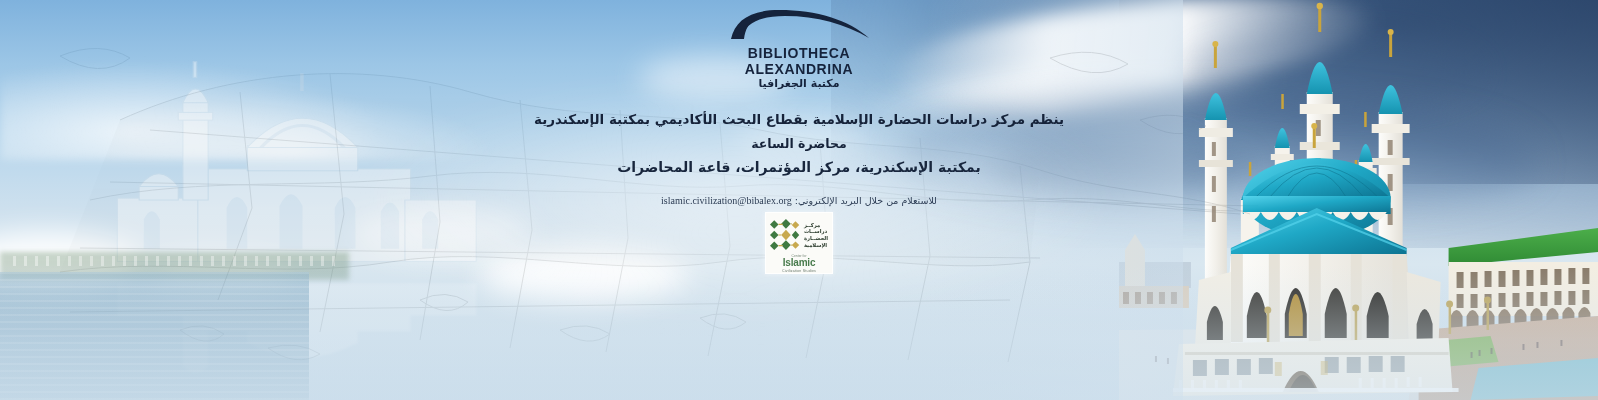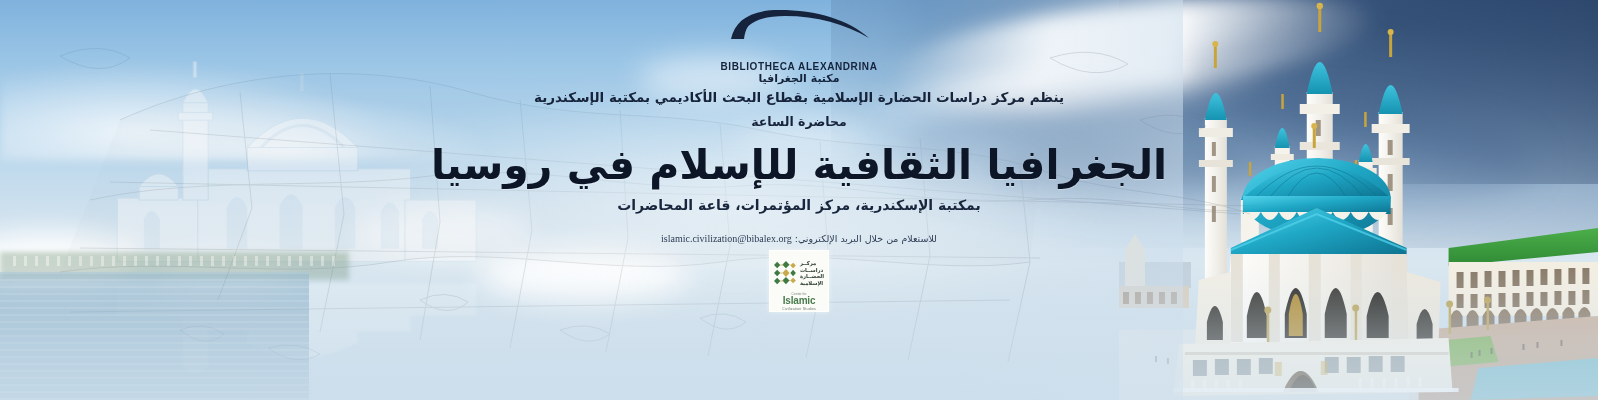--- a/index.html
+++ b/index.html
@@ -167,31 +167,31 @@
     display:flex; flex-direction:column; align-items:center;
     direction:rtl;
   }
 
   
   .ba-logo{ margin-top:8px; width:210px; text-align:center; }
   .ba-logo .swoosh{ display:block; height:36px; }
   .ba-logo .swoosh svg{ width:148px; height:36px; display:block; margin:0 auto; }
   .ba-en{
     font-family:"Liberation Sans", sans-serif;
-    font-size:10px; letter-spacing:.6px; font-weight:700;
-    color:#15233c; direction:ltr; margin-top:17px;
+    font-size:14px; letter-spacing:.6px; font-weight:700;
+    color:#15233c; direction:ltr; margin-top:1px;
   }
   .ba-ar{
     font-family:"DejaVu Sans", sans-serif;
     font-size:11px; font-weight:700; color:#15233c; margin-top:1px;
     line-height:1.1;
   }
 
   .org-line{
-    margin-top:4px;
+    margin-top:21px;
     font-family:"DejaVu Sans", sans-serif;
     font-size:13.5px; font-weight:700;
     color:#16233a;
     text-align:center;
     letter-spacing:.1px;
   }
   .sub-line{
     margin-top:9px;
     font-family:"DejaVu Sans", sans-serif;
     font-size:12.5px; font-weight:700;
@@ -232,21 +232,21 @@
   }
   .contact .mail{
     font-family:"Liberation Serif", serif;
     direction:ltr; display:inline-block;
     font-size:10px;
   }
 
   
   .ics{
     margin-top:6px;
-    width:60px; height:62px;
+    width:68px; height:62px;
     background:#fbfbf8;
     border:1px solid rgba(255,255,255,.85);
     display:flex; flex-direction:column;
     padding:4px 4px 2px 4px;
     box-shadow:0 0 5px rgba(255,255,255,.5);
   }
   .ics-top{ display:flex; flex-direction:row-reverse; align-items:center; gap:2px; height:38px; }
   .ics-ar{
     display:flex; flex-direction:column; align-items:flex-end;
     font-family:"DejaVu Sans", sans-serif;
@@ -678,21 +678,20 @@
           <path d="M6 31 C10 12 26 2 54 2 C92 2 124 12 144 30 C120 16 92 8 60 8 C36 8 20 14 16 31 Z" fill="#15233c"></path>
           <path d="M8 31 C10 16 20 9 32 8 C24 14 20 22 19 31 Z" fill="#15233c"></path>
         </svg>
       </span>
       <div class="ba-en">BIBLIOTHECA ALEXANDRINA</div>
       <div class="ba-ar">مكتبة الجغرافيا</div>
     </div>
 
     <div class="org-line">ينظم مركز دراسات الحضارة الإسلامية بقطاع البحث الأكاديمي بمكتبة الإسكندرية</div>
     <div class="sub-line">محاضرة الساعة</div>
-    <div class="title">الجغرافيا الثقافية للإسلام في روسيا</div>
     <div class="where">بمكتبة الإسكندرية، مركز المؤتمرات، قاعة المحاضرات</div>
 
     <div class="contact">
       <span>للاستعلام من خلال البريد الإلكتروني:</span>
       <span class="mail">islamic.civilization@bibalex.org</span>
     </div>
 
     <div class="ics">
       <div class="ics-top">
         <span class="ics-pattern">

